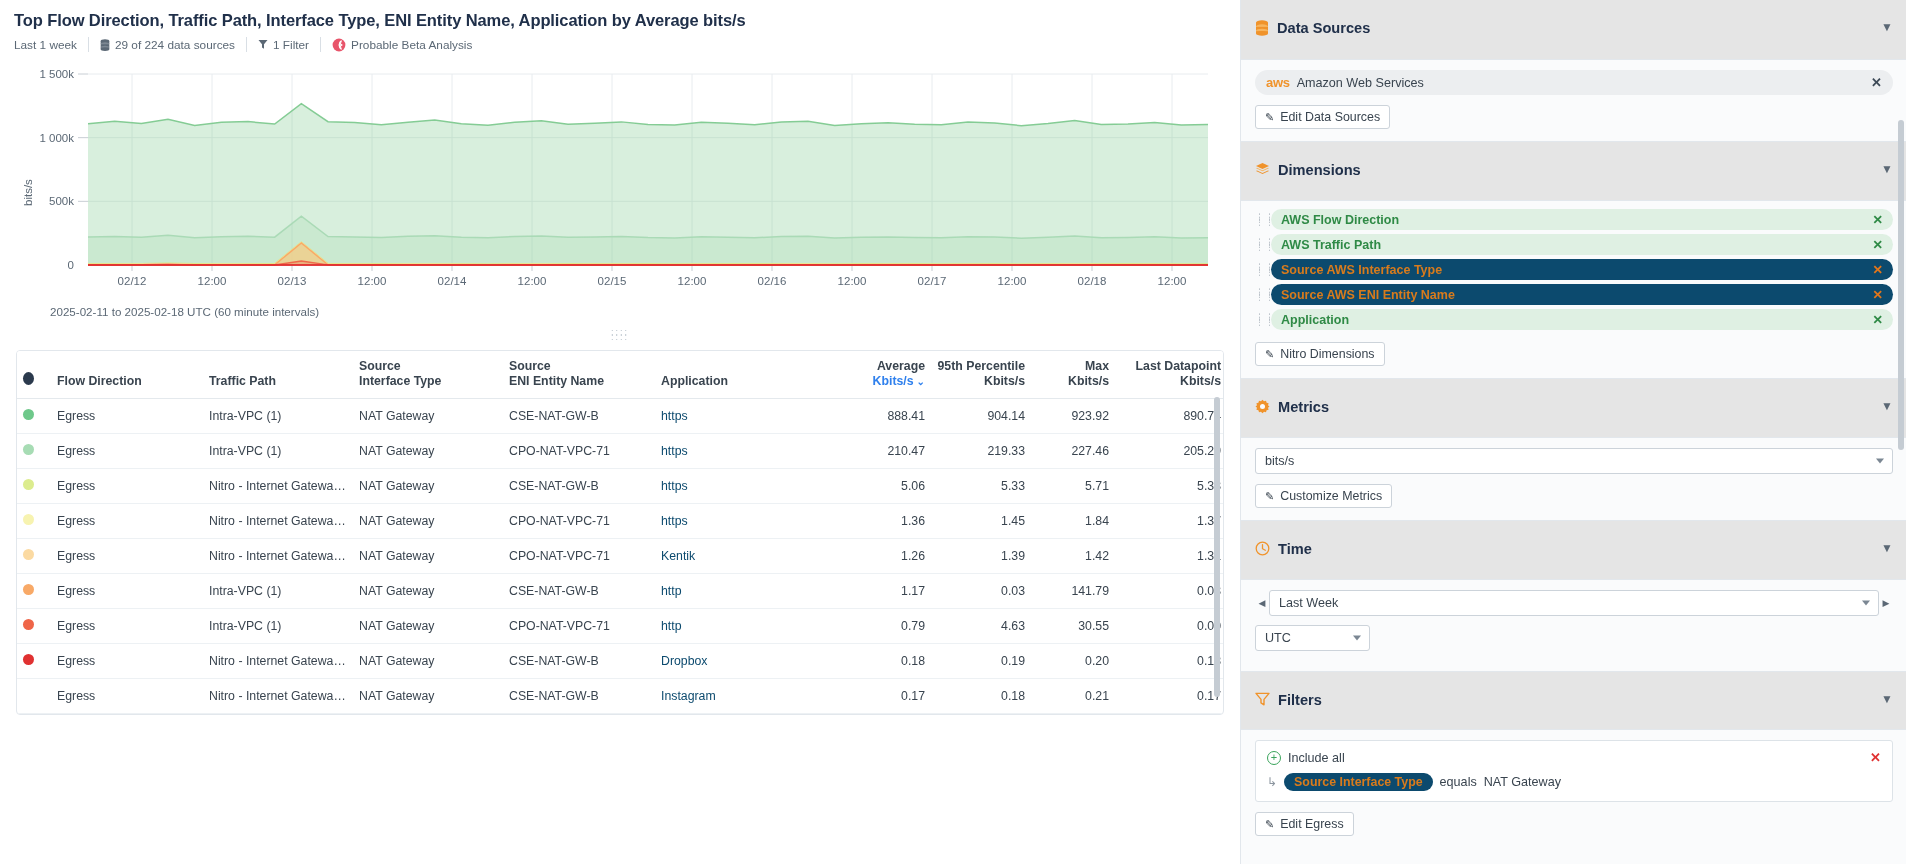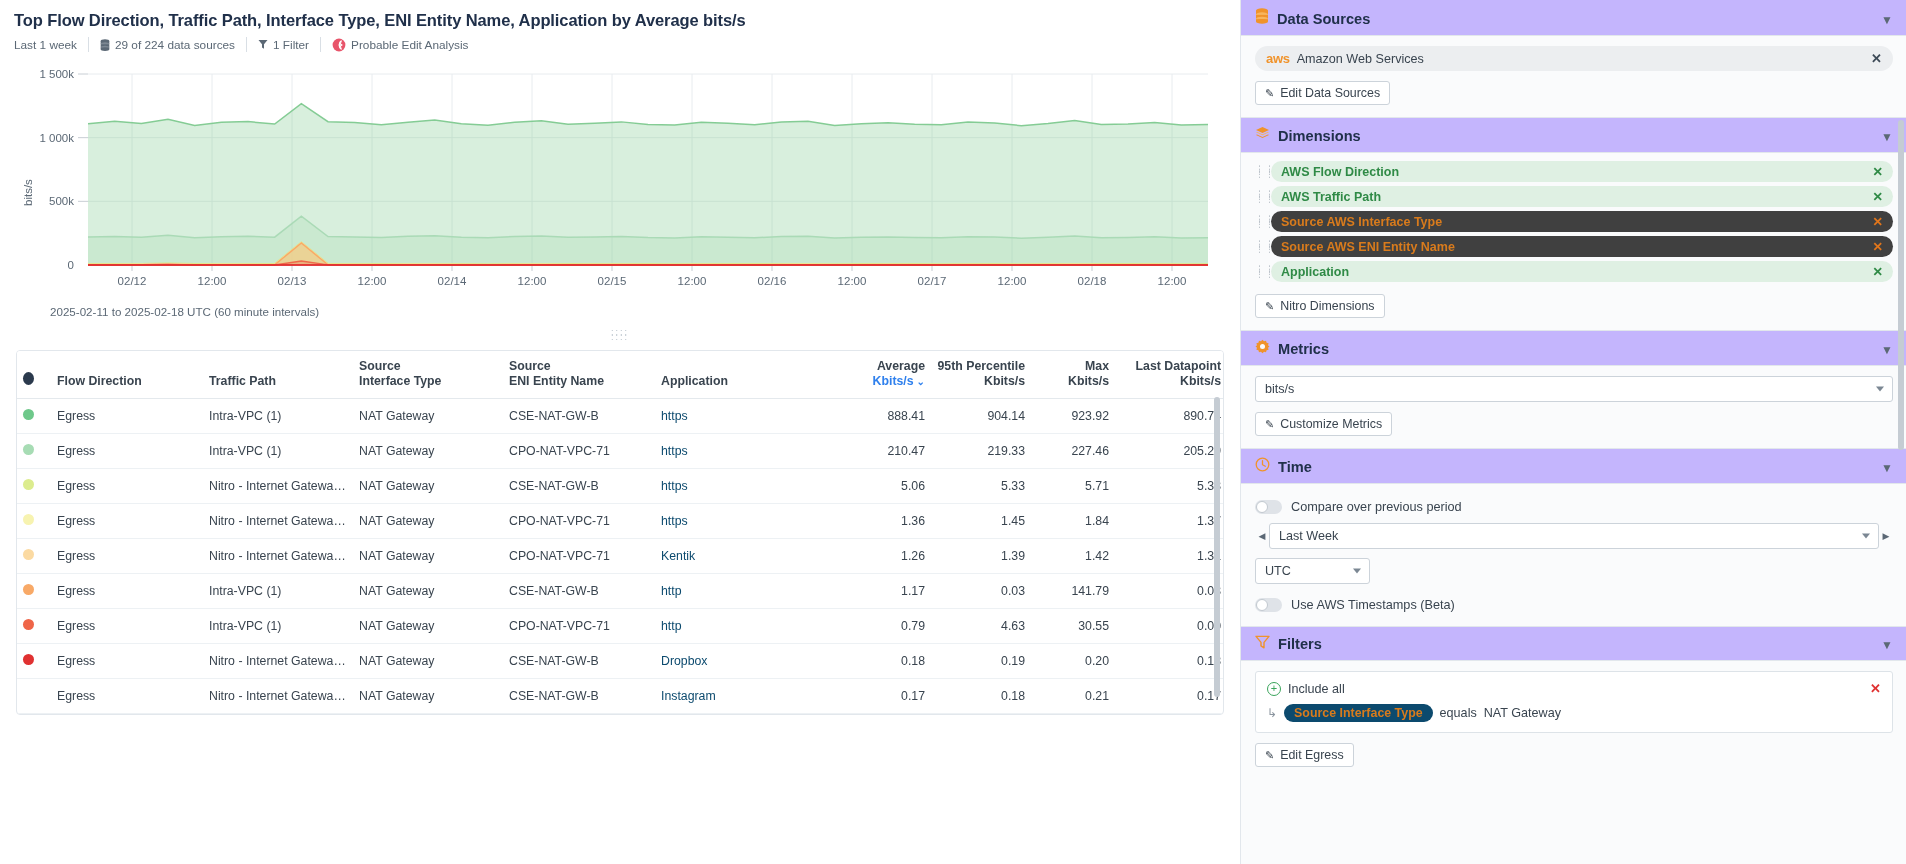--- a/index.html
+++ b/index.html
@@ -104,23 +104,23 @@
     display: block; width: 6px; height: 300px; border-radius: 3px; background: #c5ccd3;
   }
 
   
   .sidebar {
     width: 666px; height: 864px; background: #fafbfc;
     border-left: 1px solid #e2e7ec; position: relative; overflow: hidden;
   }
   .sb-inner { width: 666px; }
   .sec-head {
-    display: flex; align-items: flex-end; gap: 8px;
-    background: #c4b5fd; border-top: 1px solid #e2e7ec; border-bottom: 1px solid #e2e7ec;
-    padding: 8px 14px; font-size: 14.6px; font-weight: bold; color: #20304a;
+    display: flex; align-items: flex-start; gap: 8px;
+    background: #e5e5e5; border-top: 1px solid #e2e7ec; border-bottom: 1px solid #e2e7ec;
+    padding: 20px 14px; font-size: 14.6px; font-weight: bold; color: #20304a;
   }
   .sec-head:first-child { border-top: none; }
   .sec-head .chev { margin-left: auto; color: #5b6875; font-size: 12px; }
   .sec-body { padding: 10px 14px 12px 14px; background: #fafbfc; }
   .sec-body.tight { padding-top: 8px; }
 
   .ds-pill {
     display: flex; align-items: center; gap: 7px;
     background: #eceef0; border-radius: 13px;
     padding: 5px 11px; font-size: 12.6px; color: #39444f;
@@ -142,21 +142,21 @@
     cursor: grab; user-select: none;
   }
   .grip div { line-height: 4.1px; }
   .dim-pill {
     flex: 1; display: flex; align-items: center;
     border-radius: 11px; padding: 3px 10px; font-size: 12.5px; font-weight: bold;
   }
   .dim-pill .x { margin-left: auto; font-weight: bold; font-size: 12.5px; }
   .dim-green { background: #dff0e3; color: #2f8a46; }
   .dim-green .x { color: #2f8a46; }
-  .dim-orange { background: #404040; color: #d97b1c; }
+  .dim-orange { background: #0c4a6e; color: #d97b1c; }
   .dim-orange .x { color: #e2761b; }
 
   .select-box {
     position: relative; display: block; width: 100%;
     border: 1px solid #ccd3da; background: #fff; border-radius: 3px;
     padding: 5px 24px 5px 9px; font-size: 12.6px; color: #39444f; cursor: pointer;
     margin-bottom: 10px;
   }
   .select-box .arrow {
     position: absolute; right: 8px; top: 50%; transform: translateY(-50%);
@@ -255,21 +255,21 @@
       <div class="meta-sep"></div>
       <div class="meta-item">
         <span class="icon-pca">
           <svg width="14" height="14" viewBox="0 0 14 14">
               <circle cx="7" cy="7" r="6.4" fill="#e8546a"></circle>
               <path d="M9.6 2.6 A5.2 5.2 0 0 0 9.6 11.4" stroke="#fff" stroke-width="1.3" fill="none"></path>
               <path d="M9.2 4.4 A3.4 3.4 0 0 0 9.2 9.6" stroke="#fff" stroke-width="1.2" fill="none"></path>
               <circle cx="9.4" cy="7" r="1.1" fill="#fff"></circle>
             </svg>
         </span>
-        <span class="meta-link">Probable Edit Analysis</span>
+        <span class="meta-link">Probable Beta Analysis</span>
       </div>
     </div>
 
     <div class="chart-wrap">
       <div class="y-axis-title">bits/s</div>
       <svg class="chart-svg" id="chart-svg" width="1240" height="245">
           <text x="74" y="211" text-anchor="end" font-size="11.5" fill="#5b6875" font-family="&quot;Liberation Sans&quot;, sans-serif">0</text>
           <line x1="88" y1="143.33333333333334" x2="1208" y2="143.33333333333334" stroke="#e8ecef" stroke-width="1"></line>
           <line x1="78" y1="143.33333333333334" x2="88" y2="143.33333333333334" stroke="#c8ced4" stroke-width="1"></line>
           <text x="74" y="147.33333333333334" text-anchor="end" font-size="11.5" fill="#5b6875" font-family="&quot;Liberation Sans&quot;, sans-serif">500k</text>
@@ -656,43 +656,31 @@
         <span>
           <svg width="15" height="15" viewBox="0 0 15 15">
               <circle cx="7.5" cy="7.5" r="6.3" fill="none" stroke="#f0932b" stroke-width="1.3"></circle>
               <path d="M7.5 3.6 V7.7 L10.3 9.2" stroke="#f0932b" stroke-width="1.3" fill="none" stroke-linecap="round"></path>
             </svg>
         </span>
         <span>Time</span>
         <span class="chev sec-chev">▼</span>
       </div>
       <div class="sec-body">
-        <div class="toggle-row">
-          <span class="toggle">
-              <i></i>
-            </span>
-          <span>Compare over previous period</span>
-        </div>
         <div class="time-nav">
           <div class="nav-btn">◀</div>
           <div class="time-select">
             <span>Last Week</span>
             <span class="arrow"></span>
           </div>
           <div class="nav-btn">▶</div>
         </div>
         <div class="select-box select-small">
           <span>UTC</span>
           <span class="arrow"></span>
-        </div>
-        <div class="toggle-row" style="margin-bottom:2px;">
-          <span class="toggle">
-              <i></i>
-            </span>
-          <span>Use AWS Timestamps (Beta)</span>
         </div>
       </div>
 
       <div class="sec-head">
         <span>
           <svg width="15" height="14" viewBox="0 0 15 14">
               <path d="M1 1.4 H14 L9 7.4 V12.8 L6 10.9 V7.4 Z" fill="none" stroke="#f0932b" stroke-width="1.4" stroke-linejoin="round"></path>
             </svg>
         </span>
         <span>Filters</span>

